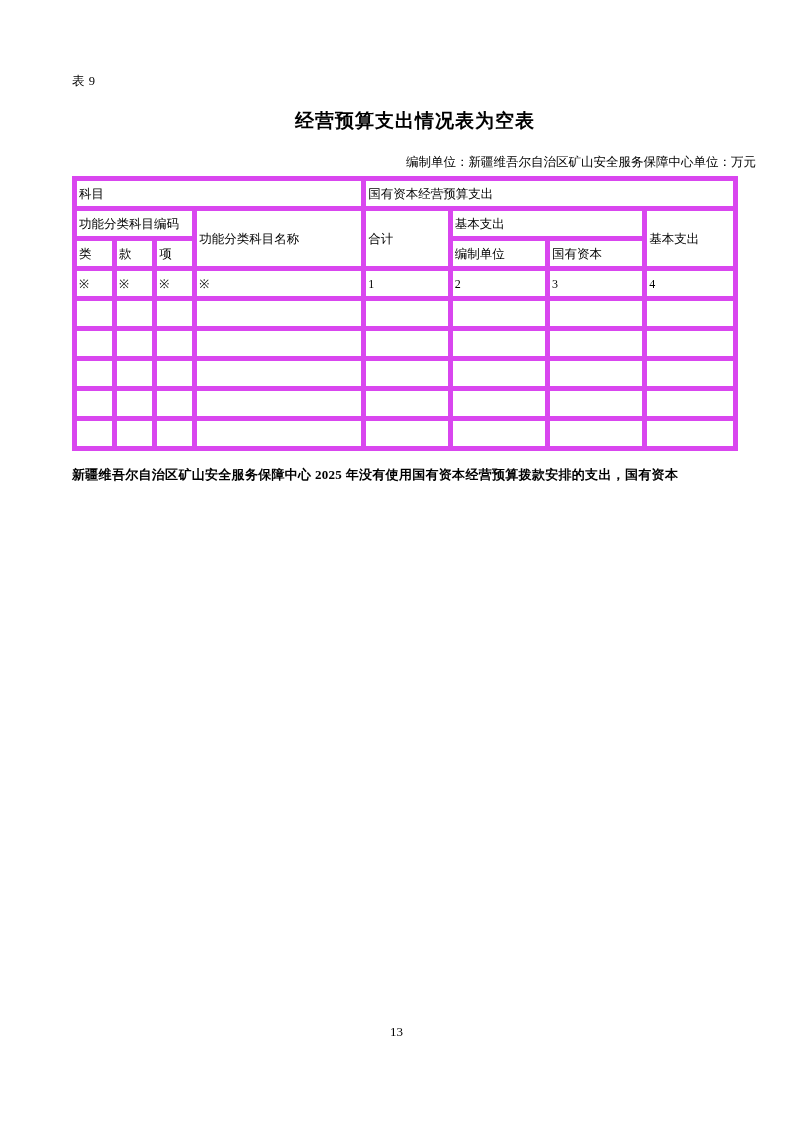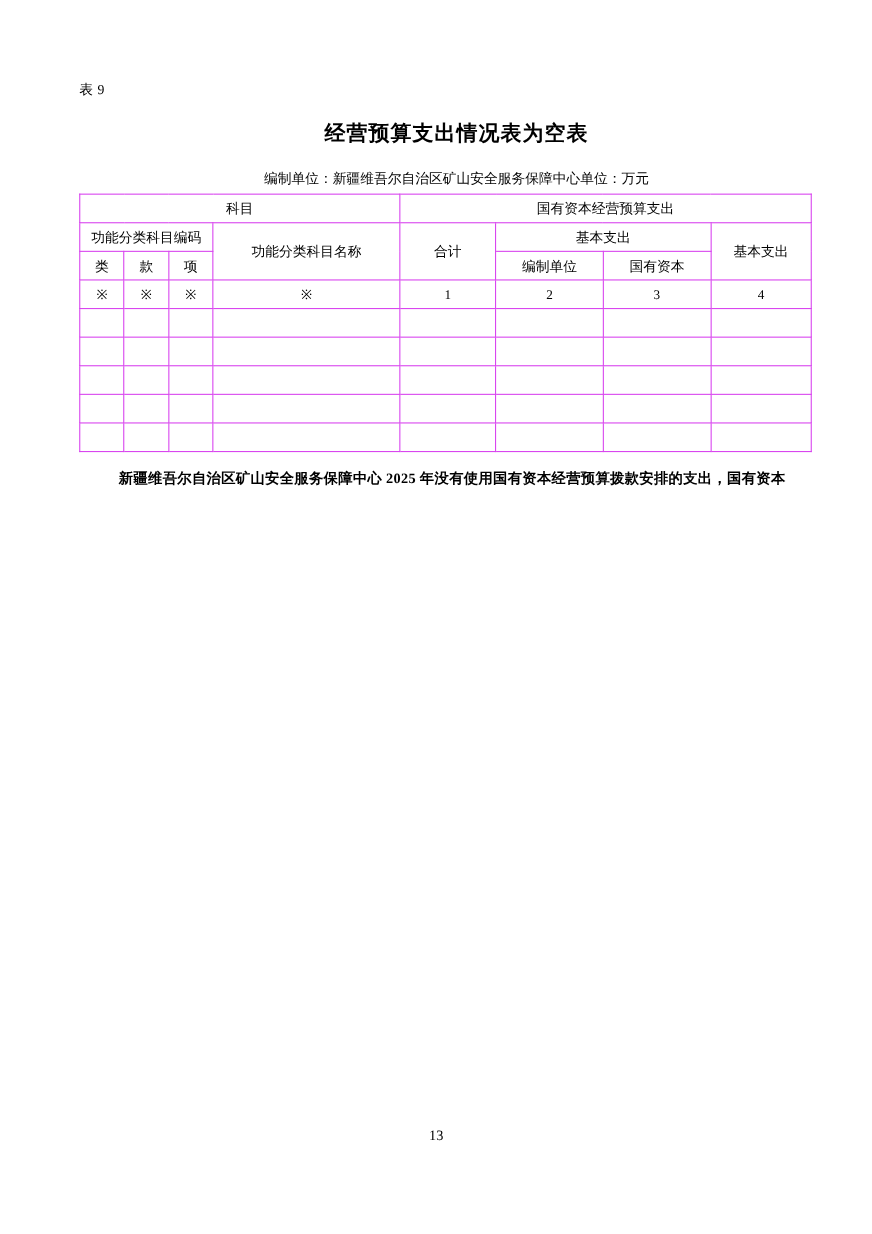--- a/index.html
+++ b/index.html
@@ -33,38 +33,38 @@
   .doc-title {
     text-align: center;
     font-size: 19px;
     font-weight: bold;
     letter-spacing: 1px;
     margin: 0 0 20px 0;
     font-family: "Liberation Serif", "DejaVu Serif", serif;
   }
   .meta-row {
     display: flex;
-    justify-content: center;
+    justify-content: flex-end;
     align-items: flex-end;
     font-size: 12.5px;
     margin: 0 0 5px 0;
     padding: 0 2px 0 2px;
   }
   .meta-left { white-space: nowrap; }
   .meta-right { white-space: nowrap; }
 
   table.budget {
     border-collapse: collapse;
     width: 666px;
     table-layout: fixed;
     font-size: 12.5px;
   }
   table.budget td, table.budget th {
-    border: 1px solid #d946ef;
-    text-align: center;
+    border: 5px solid #d946ef;
+    text-align: left;
     vertical-align: middle;
     font-weight: normal;
     padding: 0 2px;
     height: 25px;
     line-height: 16px;
   }
   table.budget th {
     font-size: 12.5px;
   }
   .hdr-tall { height: 26px; }
@@ -73,21 +73,21 @@
 
   .note {
     margin-top: 12px;
     font-size: 13px;
     font-weight: bold;
     line-height: 24px;
     letter-spacing: 0.3px;
     width: 666px;
     text-align: justify;
   }
-  .note .indent { display: block; margin-left: 36px; }
+  .note .indent { display: block; }
 
   .page-number {
     position: absolute;
     left: 0;
     right: 0;
     bottom: 82px;
     text-align: center;
     font-size: 13px;
   }
 </style>

